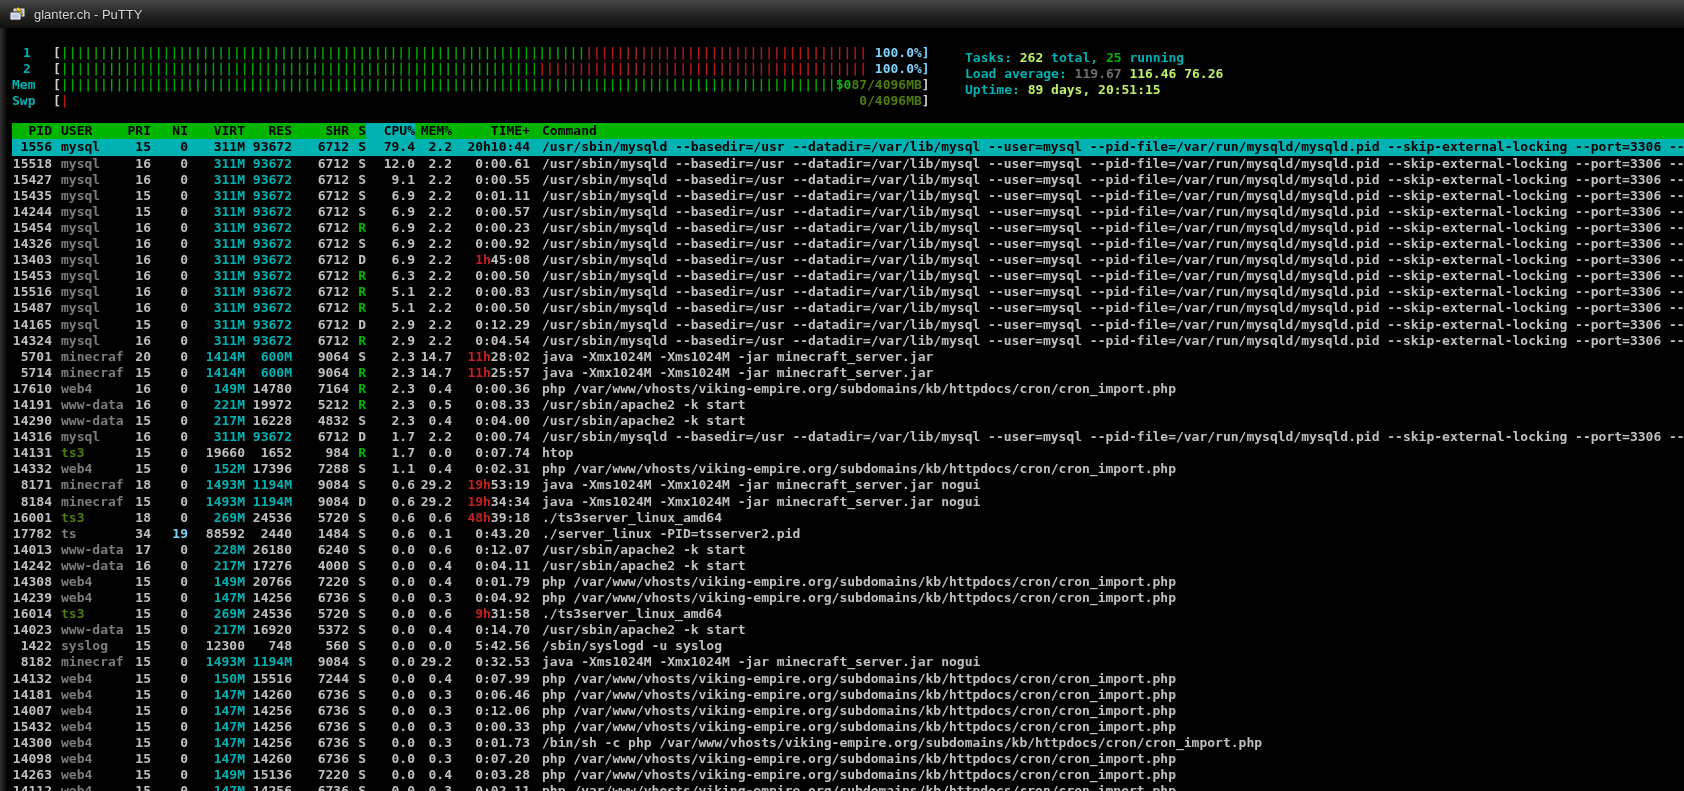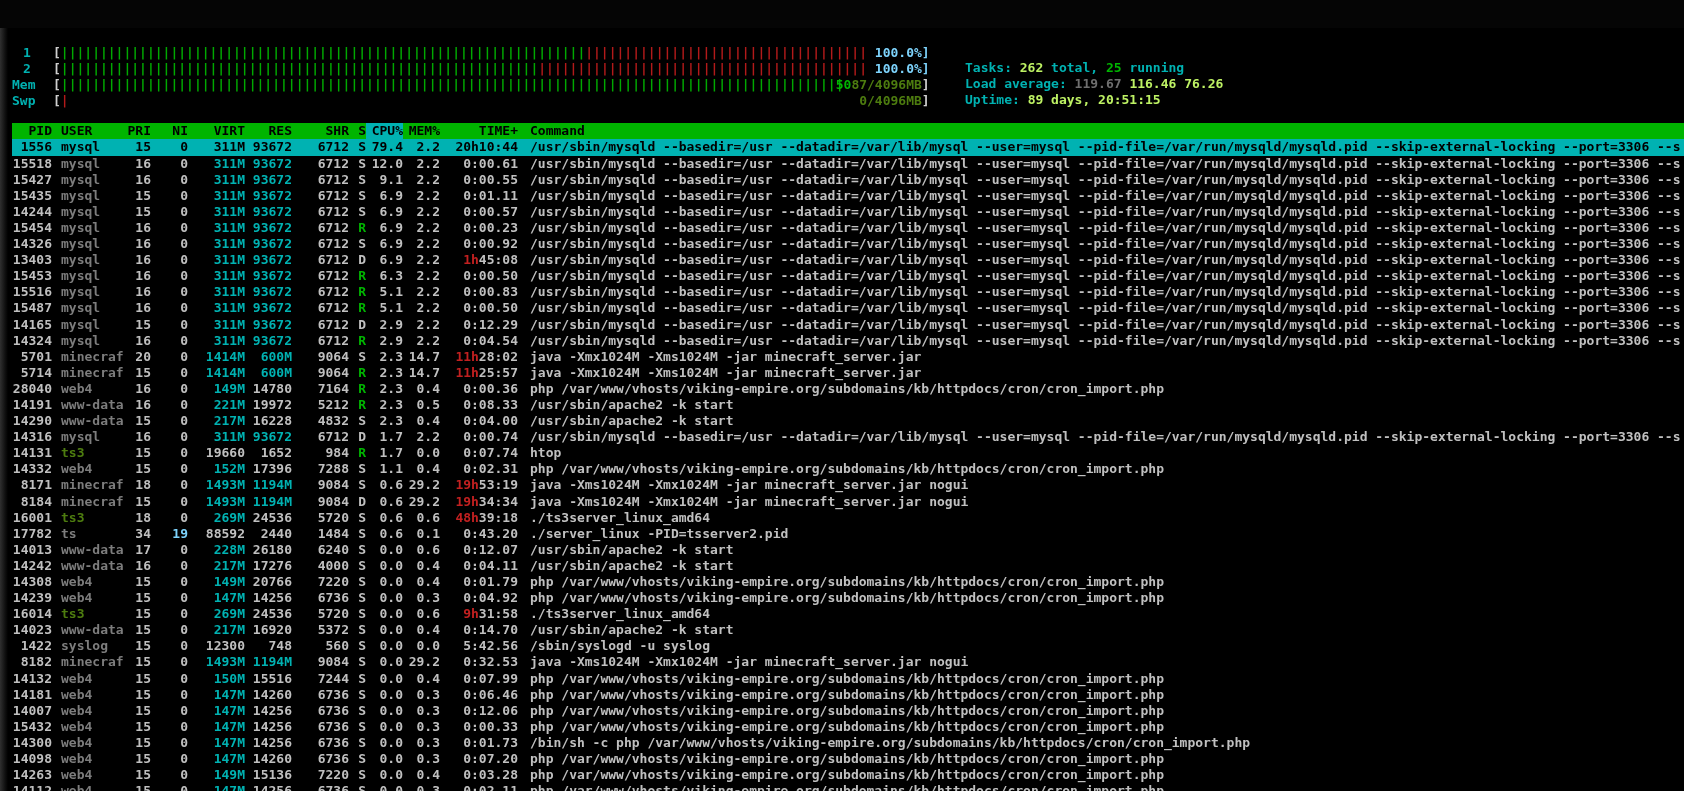--- a/index.html
+++ b/index.html
@@ -27,50 +27,62 @@
   .pg{color:#00a800;letter-spacing:0;}
   .pr{color:#b21a1a;}
   .mtext{position:absolute;right:0;top:0;}
   .red{color:#7dd3fc;}
   .green{color:#00b400;}
   .cyan{color:#00b2b2;}
   .dim{color:#7d7d7d;}
   .fg{color:#4d7c0f;}
   .white{color:#bef264;}
   .dgray{color:#6f6f6f;}
-  .summary{position:absolute;left:953px;top:32px;}
+  .summary{position:absolute;left:953px;top:22px;}
   .summary .mline span{white-space:pre;}
   
   .ptable{margin-top:14px;}
   .row{display:flex;height:16.1px;line-height:16.1px;white-space:pre;align-items:baseline;}
   .row.hdr{background:#00b400;color:#000;}
   .row.hdr .c{color:#000;}
   .row.hdr .c.sortcol{background:#00b2b2;}
   .row.sel{background:#00b2b2;}
   .row.sel .c,.row.sel .c span{color:#000 !important;}
   .c{display:inline-block;overflow:hidden;flex:0 0 auto;}
   .c-pid{width:40px;text-align:right;}
   .c-user{width:64px;margin-left:9px;text-align:left;}
   .c-pri{width:26px;text-align:right;}
   .c-ni{width:37px;text-align:right;}
   .c-virt{width:57px;text-align:right;}
   .c-res{width:47px;text-align:right;}
   .c-shr{width:57px;text-align:right;}
   .c-s{width:17px;text-align:right;}
-  .c-cpu{width:37px;text-align:right;}
+  .c-cpu{width:49px;text-align:right;}
   .c-mem{width:37px;text-align:right;}
   .c-time{width:78px;text-align:right;}
   .c-cmd{margin-left:12px;flex:1 1 auto;text-align:left;white-space:pre;overflow:hidden;}
   .t-red{color:#c22020;}
 </style>
 </head>
 <body>
 
 <div class="window">
 
+  <div class="titlebar">
+    <span class="ticon">
+      <svg width="17" height="15" viewBox="0 0 17 15">
+        <rect x="4" y="1" width="12" height="9" rx="1" fill="#d8d8d8" stroke="#333" stroke-width="1"></rect>
+        <rect x="6" y="3" width="8" height="5" fill="#9fb6d8"></rect>
+        <rect x="1" y="5" width="11" height="8" rx="1" fill="#e8e8e8" stroke="#333" stroke-width="1"></rect>
+        <rect x="3" y="7" width="7" height="4" fill="#b8cce4"></rect>
+        <polygon points="9,0 13,4 11,4 14,8 9,5 11,5 7,2" fill="#ffd400" stroke="#6b5600" stroke-width="0.5"></polygon>
+      </svg>
+    </span>
+    <span class="ttext">glanter.ch - PuTTY</span>
+  </div>
 
   <div class="lborder"></div>
 
   <div class="term">
 
     <div class="top">
 
       <div class="mline">
         <span class="ml cpu">1</span><span class="br">[</span><span class="m-bar"><span class="pg">|||||||||||||||||||||||||||||||||||||||||||||||||||||||||||||||||||</span><span class="pr">||||||||||||||||||||||||||||||||||||</span><span class="mtext red">100.0%</span></span><span class="br red">]</span>
       </div>
@@ -311,21 +323,21 @@
     <span class="c c-virt cyan">1414M</span>
     <span class="c c-res cyan">600M</span>
     <span class="c c-shr">9064</span>
     <span class="c c-s green">R</span>
     <span class="c c-cpu">2.3</span>
     <span class="c c-mem">14.7</span>
     <span class="c c-time"><span class="t-red">11h</span><span class="t-val">25:57</span></span>
     <span class="c c-cmd">java -Xmx1024M -Xms1024M -jar minecraft_server.jar</span>
   </div>
           <div class="row">
-    <span class="c c-pid">28040</span>
+    <span class="c c-pid">17610</span>
     <span class="c c-user dim">web4</span>
     <span class="c c-pri">16</span>
     <span class="c c-ni">0</span>
     <span class="c c-virt cyan">149M</span>
     <span class="c c-res">14780</span>
     <span class="c c-shr">7164</span>
     <span class="c c-s green">R</span>
     <span class="c c-cpu">2.3</span>
     <span class="c c-mem">0.4</span>
     <span class="c c-time"><span class="t-red"></span><span class="t-val">0:00.36</span></span>

